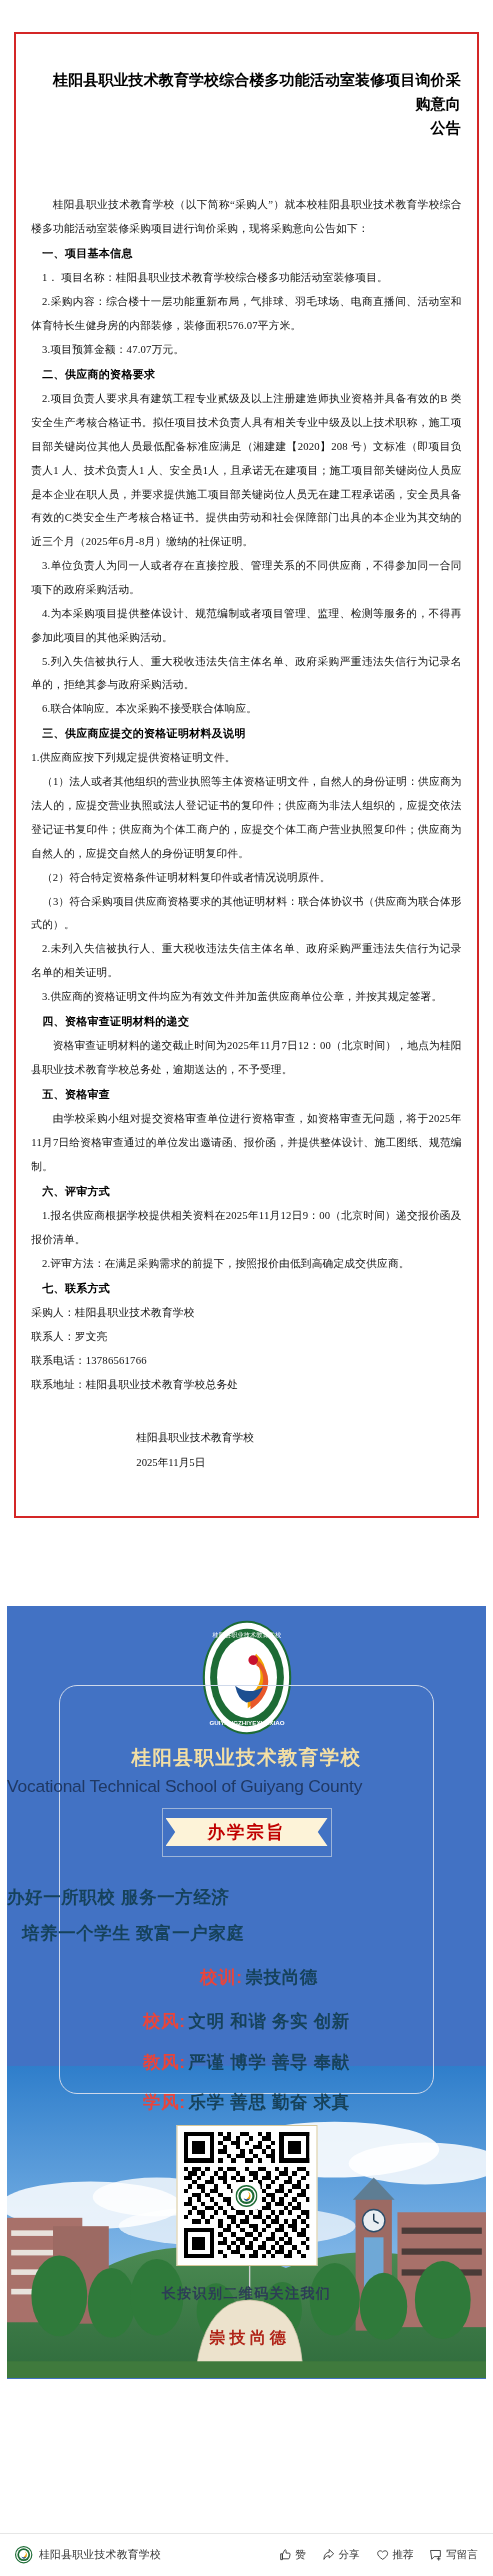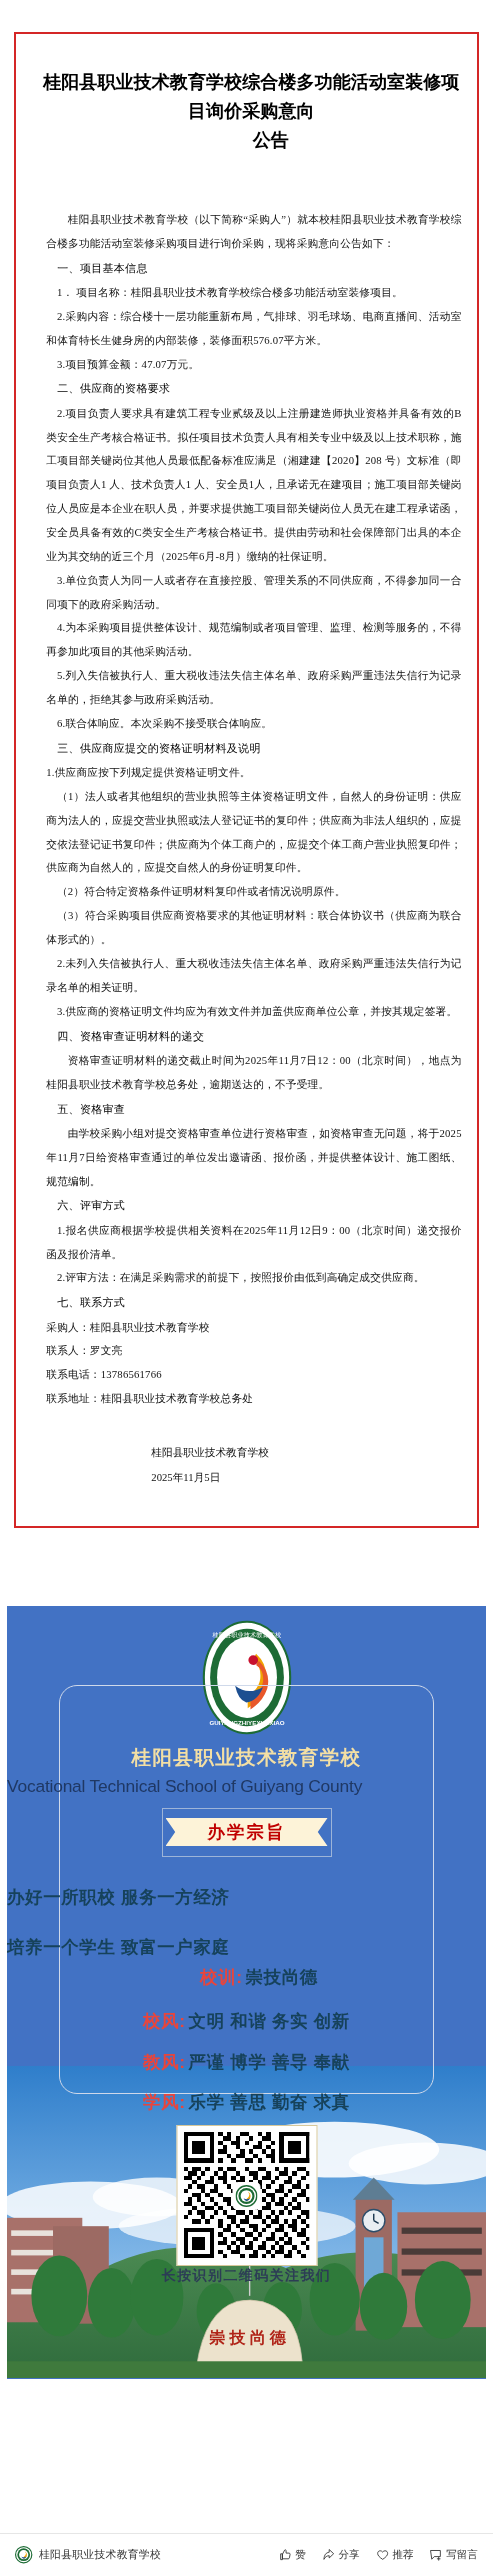--- a/index.html
+++ b/index.html
@@ -19,47 +19,47 @@
   }
   .doc-border {
     border: 2.1px solid #d42626;
     margin: 0 14px;
     padding: 19.5px 15.3px 28px 15.3px;
     background: #fff;
     min-height: 1486px;
   }
   .doc-title {
     font-family: "Liberation Sans", "DejaVu Sans", sans-serif;
-    font-size: 18px;
+    font-size: 15px;
     font-weight: bold;
     color: #000;
     line-height: 1.62;
     letter-spacing: 0.1px;
-    text-align: center;
+    text-align: right;
     margin: 14px 0 0 10.5px;
     width: 419px;
   }
   .doc-title .l2 { display: block; margin-left: 39px; }
 
-  .doc-body { margin-top: 24px; margin-left: 15px; }
+  .doc-body { margin-top: 24px; }
   .p {
     font-size: 10.7px;
     line-height: 2.23;
     color: #111;
     text-align: justify;
     text-justify: inter-ideograph;
     margin: 0 0 0 0;
     letter-spacing: 0.2px;
   }
   .p.indent { text-indent: 2em; }
   .p.indent1 { text-indent: 1em; }
   .h {
     font-family: "Liberation Sans", "DejaVu Sans", sans-serif;
     font-size: 11px;
-    font-weight: normal;
+    font-weight: bold;
     line-height: 2.3;
     color: #000;
     text-indent: 1em;
     letter-spacing: 0.3px;
   }
   .sign {
     font-size: 10.7px;
     line-height: 2.3;
     color: #111;
     margin-left: 105px;
@@ -136,21 +136,21 @@
   }
   .motto-line {
     position: absolute; left: 0; right: 0;
     text-align: left;
     font-family: "Liberation Sans", "DejaVu Sans", sans-serif;
     font-size: 17.4px; font-weight: bold;
     color: #16425b;
     letter-spacing: 0.7px;
   }
   .m1 { top: 279px; }
-  .m2 { top: 329px; }
+  .m2 { top: 315px; padding-left: 15px; }
   .creed {
     position: absolute; left: 0; right: 0;
     text-align: center;
     font-family: "Liberation Sans", "DejaVu Sans", sans-serif;
     font-size: 17.4px; font-weight: bold;
     letter-spacing: 0.7px;
     color: #16425b;
   }
   .creed .k { color: #e8453c; margin-right: 2.8px; }
   .c1 { top: 359px; margin-left: 25px; }
@@ -185,21 +185,21 @@
     transform: translate(-50%,-50%);
     width: 28px; height: 28px;
     background: #fff;
     border: 1.4px solid #fff;
     border-radius: 4.9px;
     display: flex; align-items: center; justify-content: center;
     z-index: 5;
   }
   .qr-caption {
     position: absolute;
-    left: 0; right: 0; top: 661px;
+    left: 0; right: 0; top: 679px;
     text-align: center;
     font-family: "Liberation Sans", "DejaVu Sans", sans-serif;
     font-size: 14px; font-weight: bold;
     color: #2c3d55;
     letter-spacing: 1.4px;
   }
 
   
   .footer {
     position: absolute;

